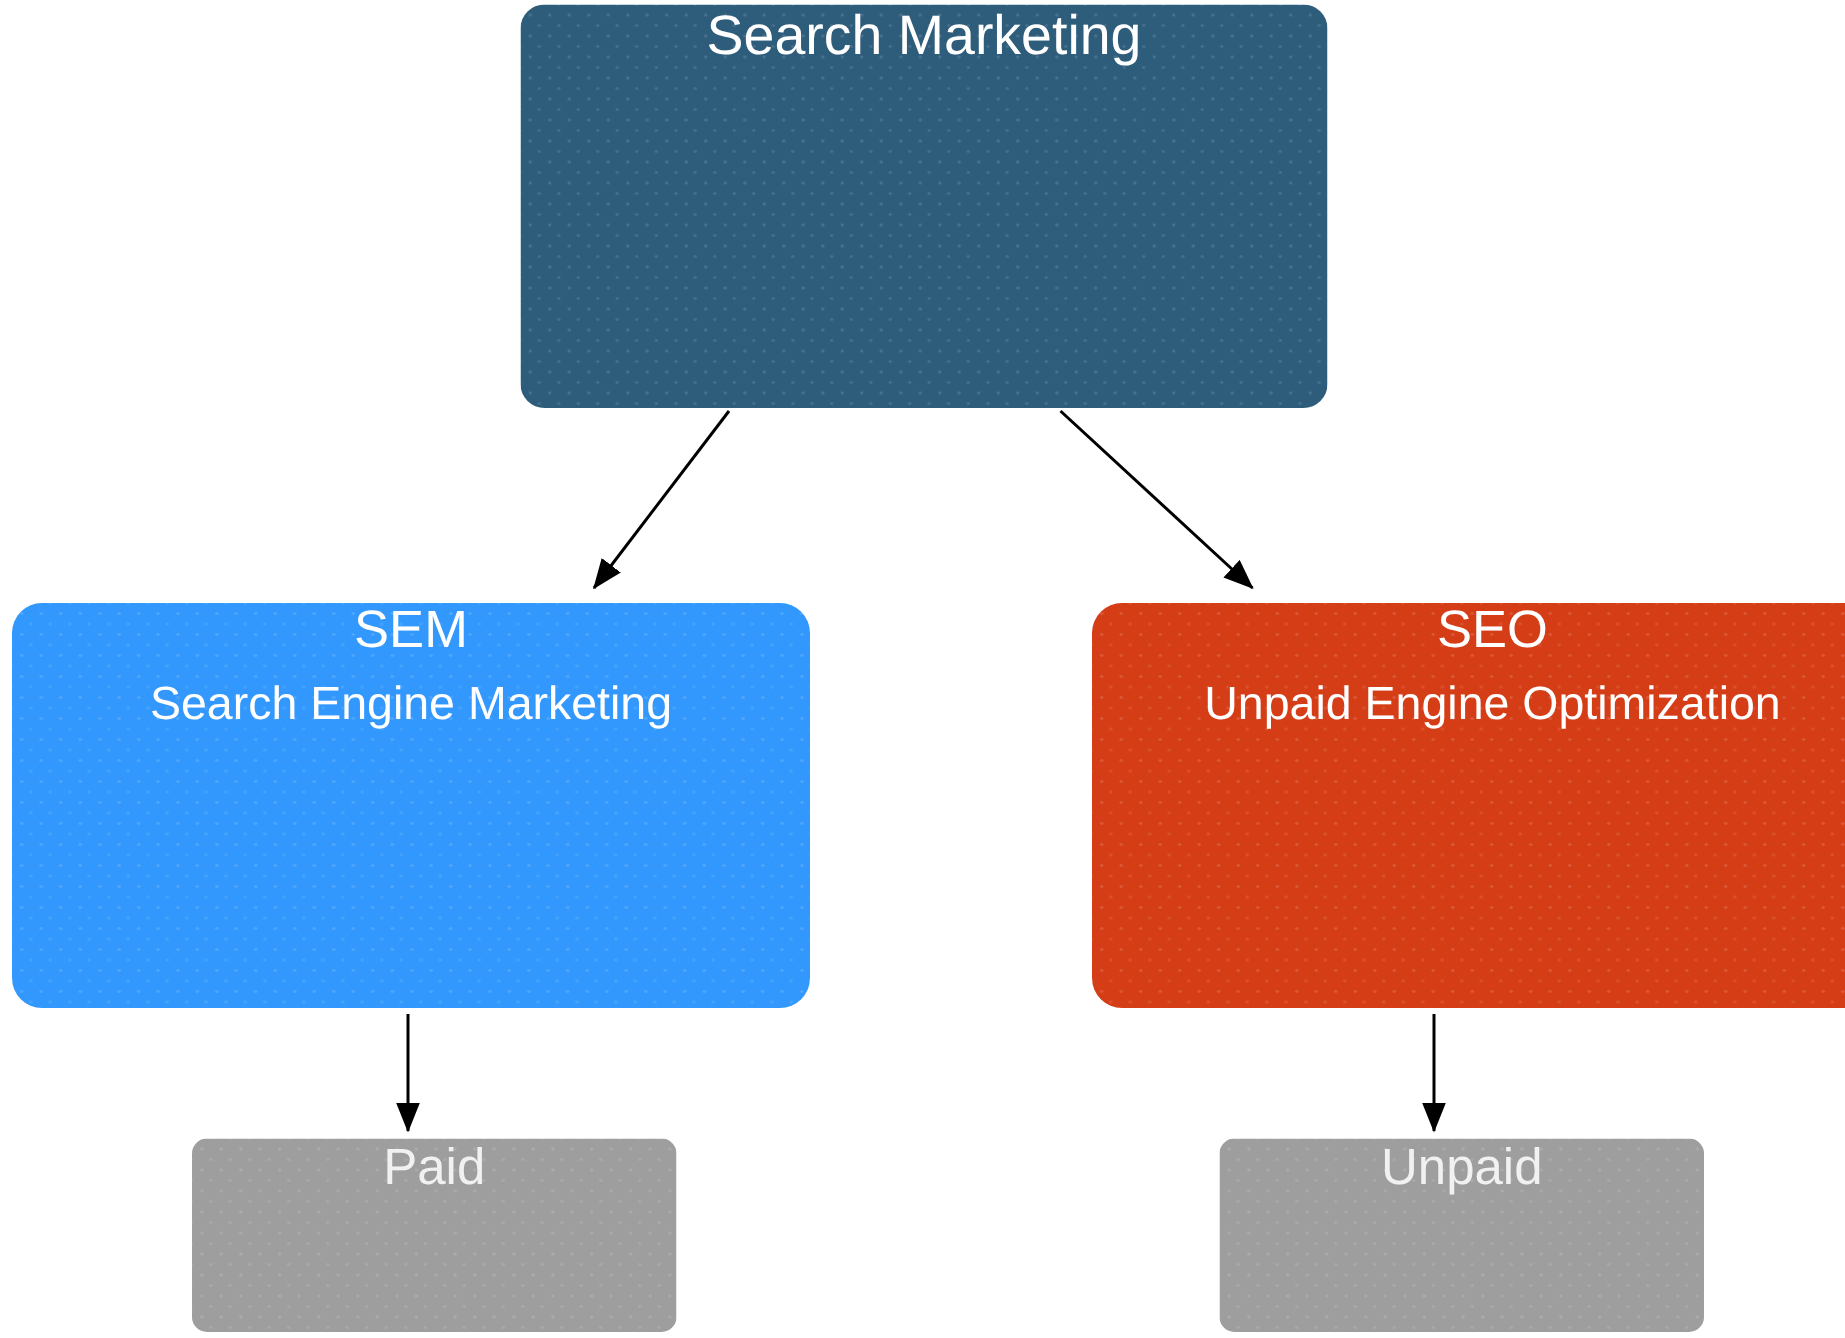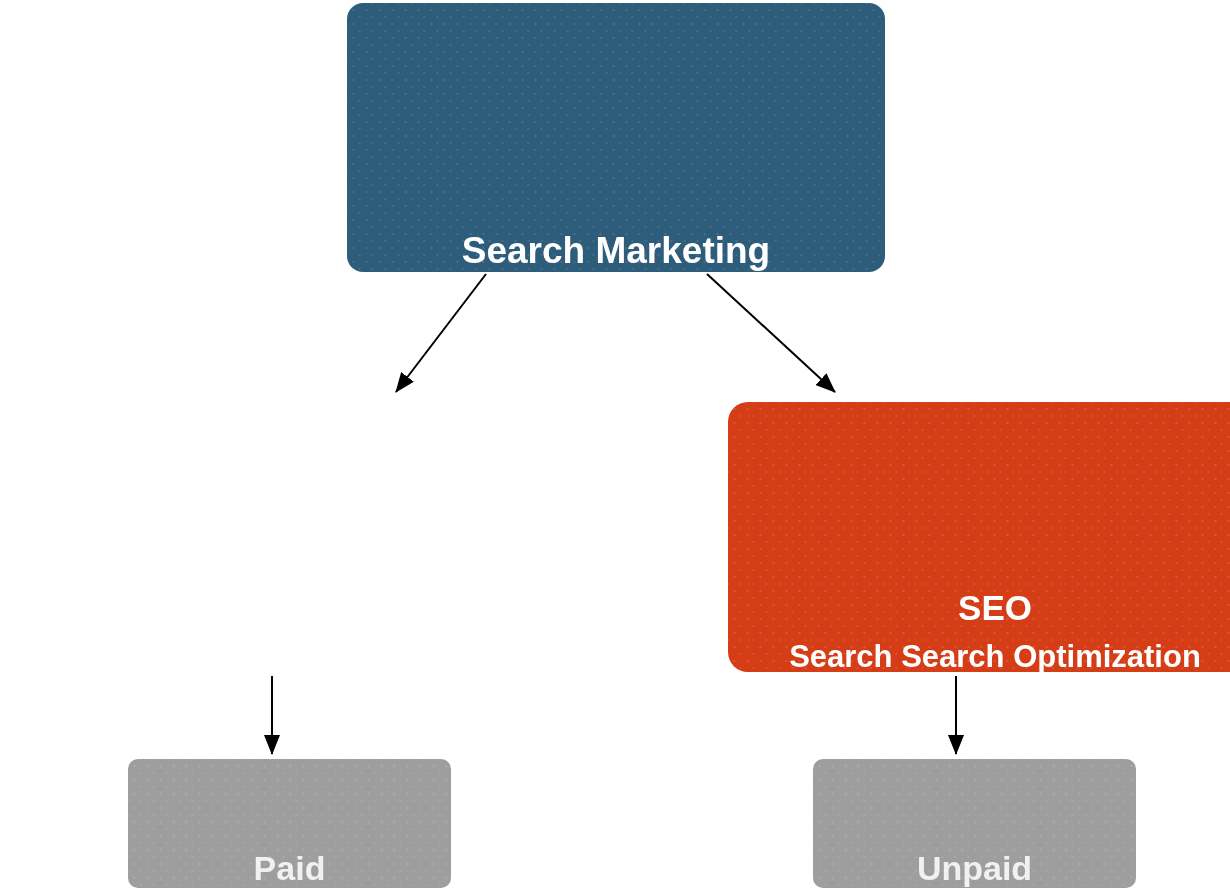--- a/index.html
+++ b/index.html
@@ -21,24 +21,24 @@
     top: 0;
     width: 1230px;
     height: 892px;
     pointer-events: none;
   }
   .node {
     position: absolute;
     display: flex;
     flex-direction: column;
     align-items: center;
-    justify-content: flex-end;
+    justify-content: flex-start;
     text-align: center;
     color: #ffffff;
-    font-weight: bold;
+    font-weight: normal;
     box-sizing: border-box;
     
     background-image:
       radial-gradient(rgba(255,255,255,0.13) 1px, rgba(0,0,0,0) 1.2px),
       radial-gradient(rgba(255,255,255,0.10) 1px, rgba(0,0,0,0) 1.2px);
     background-size: 13px 14px, 13px 14px;
     background-position: 0 0, 6px 7px;
   }
   .node-root {
     left: 347px;
@@ -97,24 +97,28 @@
     <line x1="486" y1="274" x2="396" y2="392" stroke="#000000" stroke-width="2" marker-end="url(#arrowhead)"></line>
     <line x1="707" y1="274" x2="835" y2="392" stroke="#000000" stroke-width="2" marker-end="url(#arrowhead)"></line>
     <line x1="272" y1="676" x2="272" y2="754" stroke="#000000" stroke-width="2" marker-end="url(#arrowhead)"></line>
     <line x1="956" y1="676" x2="956" y2="754" stroke="#000000" stroke-width="2" marker-end="url(#arrowhead)"></line>
   </svg>
 
   <div class="node node-root" style="background-color: rgb(46, 92, 123);">
     <span>Search Marketing</span>
   </div>
 
+  <div class="node node-sem" style="background-color: rgb(51, 152, 253);">
+    <span class="node-abbr">SEM</span>
+    <span class="node-sub">Search Engine Marketing</span>
+  </div>
 
   <div class="node node-seo" style="background-color: rgb(213, 61, 23);">
     <span class="node-abbr">SEO</span>
-    <span class="node-sub">Search Search Optimization</span>
+    <span class="node-sub">Unpaid Engine Optimization</span>
   </div>
 
   <div class="node node-leaf node-paid" style="background-color: rgb(158, 158, 158);">
     <span>Paid</span>
   </div>
 
   <div class="node node-leaf node-unpaid" style="background-color: rgb(158, 158, 158);">
     <span>Unpaid</span>
   </div>
 

